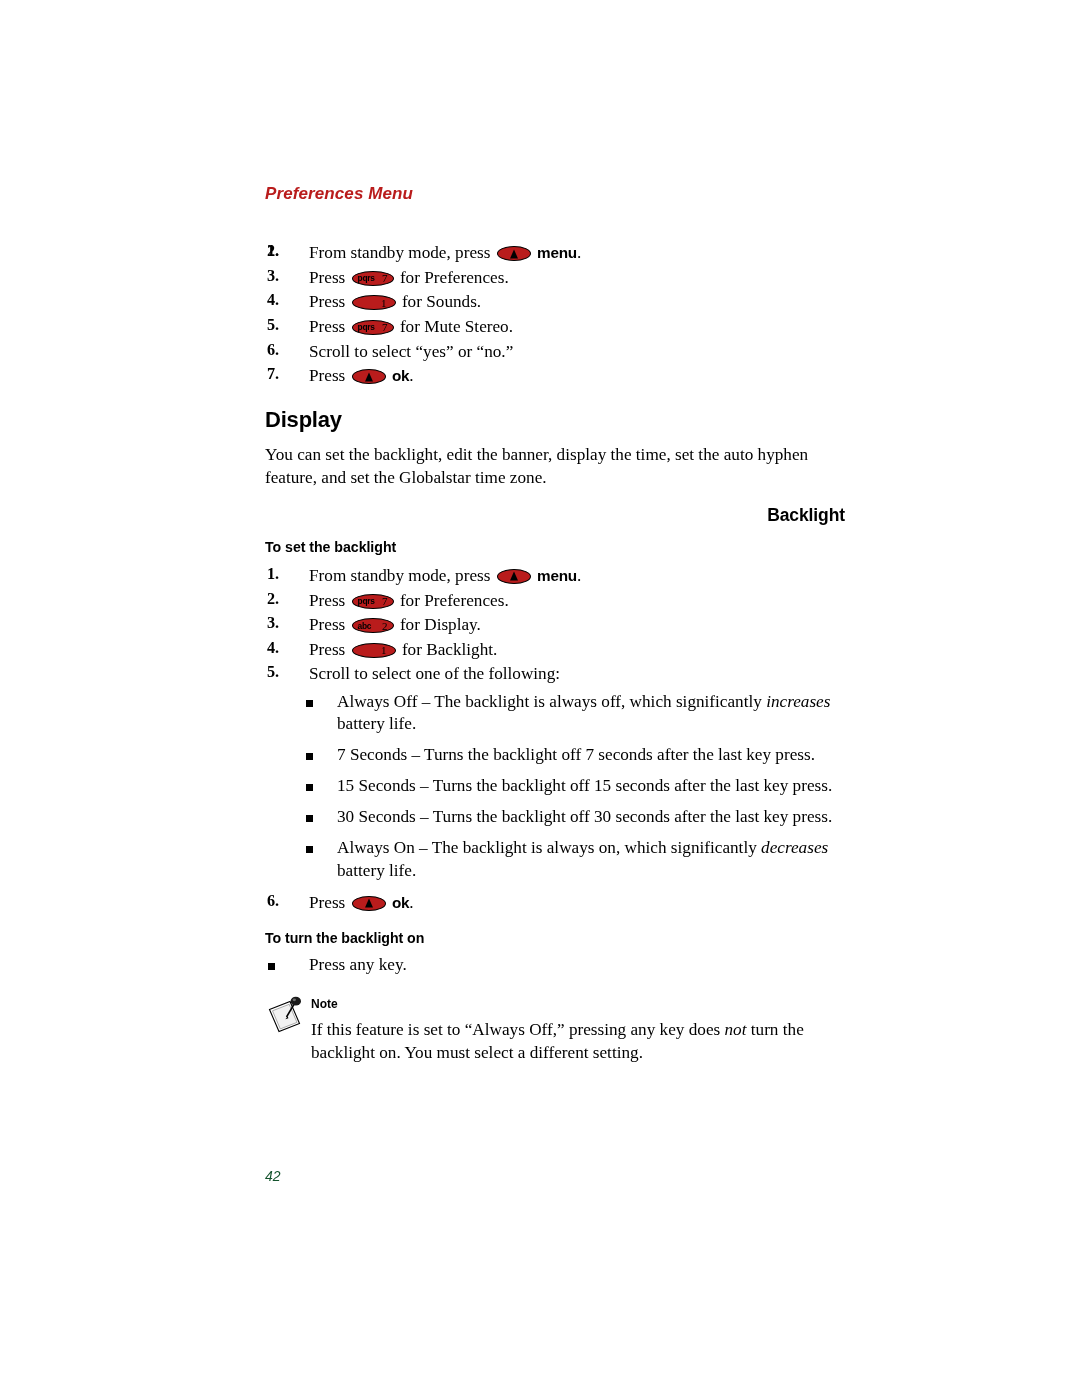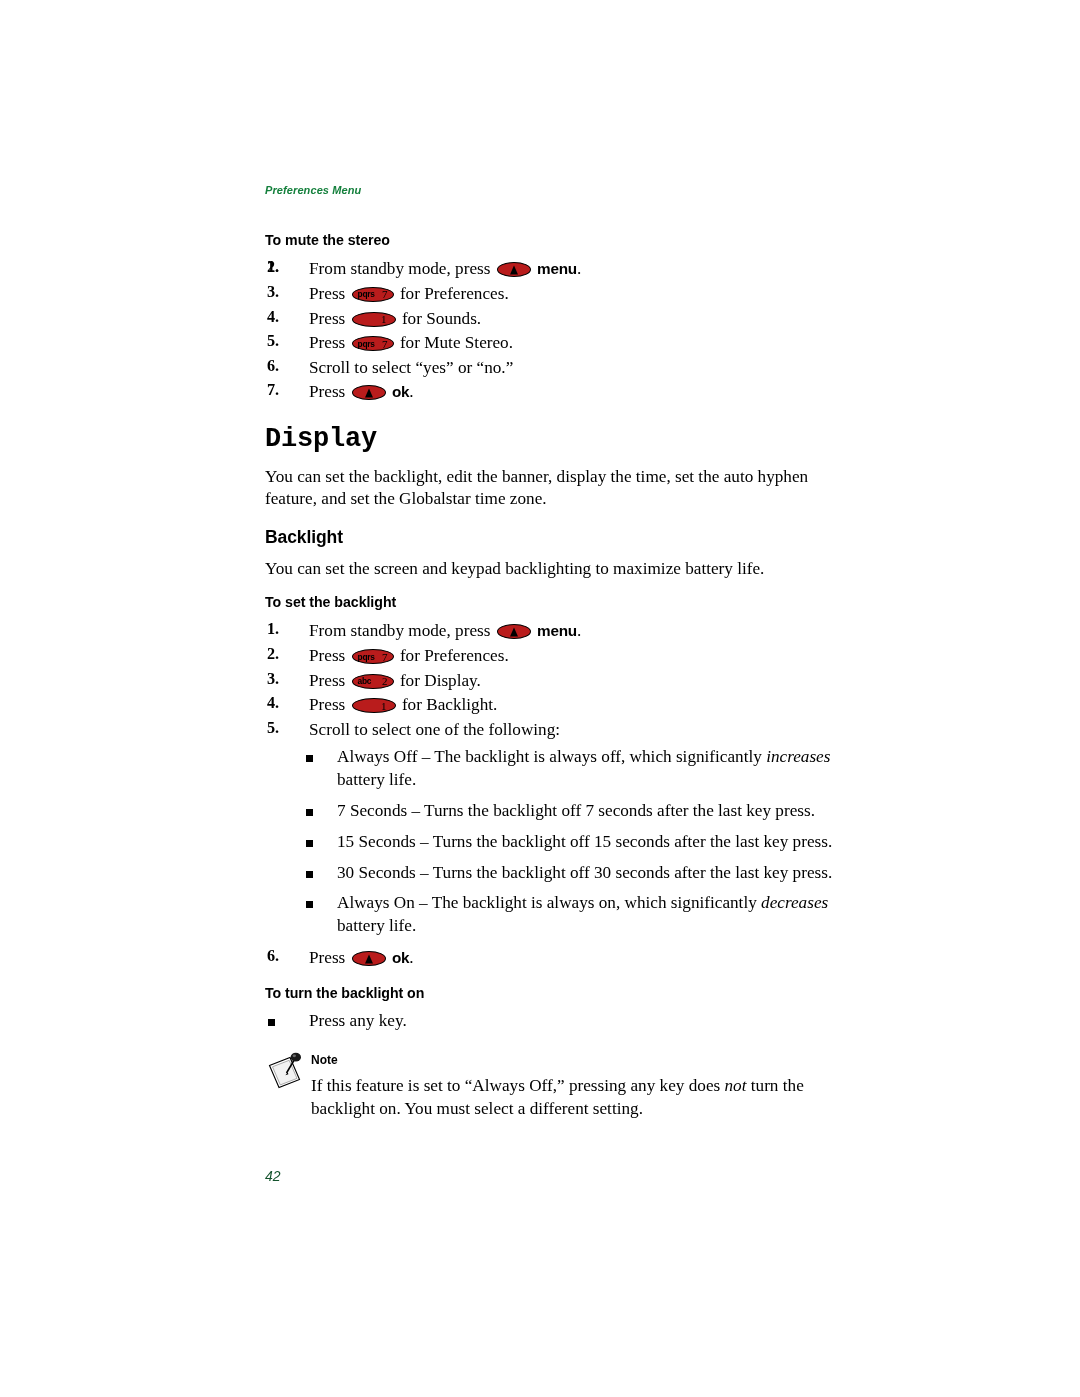--- a/index.html
+++ b/index.html
@@ -25,51 +25,52 @@
   }
 
   
   .running-header {
     position: absolute;
     left: 265px;
     top: 184px;
     font-family: "Liberation Sans", sans-serif;
     font-weight: bold;
     font-style: italic;
-    font-size: 11px;
+    font-size: 17px;
     letter-spacing: 0.1px;
-    color: #15803d;
+    color: #b91c1c;
   }
 
   
   .content {
     position: absolute;
     left: 265px;
     top: 232px;
     width: 580px;
   }
 
   
   h1.chapter-heading {
-    font-family: Liberation Mono, monospace;
-    font-weight: bold;
-    font-size: 27px;
+    font-family: Liberation Sans, sans-serif;
+    font-weight: bold;
+    font-size: 22px;
     margin: 21px 0 12px 0;
     padding: 0;
     line-height: 1.08;
     letter-spacing: -0.2px;
   }
   h2.section-heading {
     font-family: "Liberation Sans", sans-serif;
     font-weight: bold;
     font-size: 17.5px;
     margin: 17px 0 0 0;
     padding: 0;
     line-height: 1.1;
     letter-spacing: -0.1px;
+    text-align: right;
   }
   h3.task-heading {
     font-family: "Liberation Sans", sans-serif;
     font-weight: bold;
     font-size: 14.2px;
     margin: 0 0 0 0;
     padding: 0;
     line-height: 1.15;
     letter-spacing: -0.05px;
   }
@@ -244,21 +245,20 @@
 </style>
 </head>
 <body>
 
 <div class="page">
 
   <div class="running-header">Preferences Menu</div>
 
   <div class="content">
 
-    <h3 class="task-heading">To mute the stereo</h3>
 
     <ol class="steps">
 
       <li class="step">
         <span class="num">1.</span>
       </li>
 
       <li class="step">
         <span class="num">2.</span>
         <span>From standby mode, press</span>
@@ -300,21 +300,20 @@
       </li>
 
     </ol>
 
     <h1 class="chapter-heading">Display</h1>
 
     <p class="para">You can set the backlight, edit the banner, display the time, set the auto hyphen feature, and set the Globalstar time zone.</p>
 
     <h2 class="section-heading">Backlight</h2>
 
-    <p class="para">You can set the screen and keypad backlighting to maximize battery life.</p>
 
     <h3 class="task-heading" style="margin-top:13px;">To set the backlight</h3>
 
     <ol class="steps">
 
       <li class="step">
         <span class="num">1.</span>
         <span>From standby mode, press</span>
         <span class="key key-soft"><span class="tri"></span></span>
         <span class="softlabel">menu</span><span>.</span>

